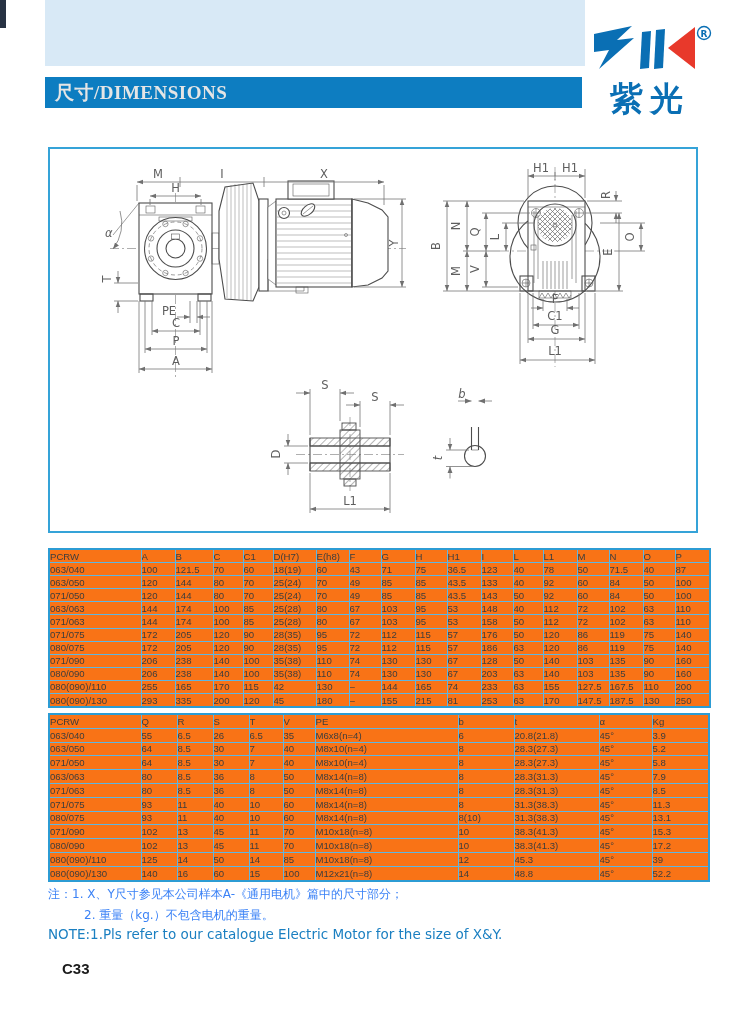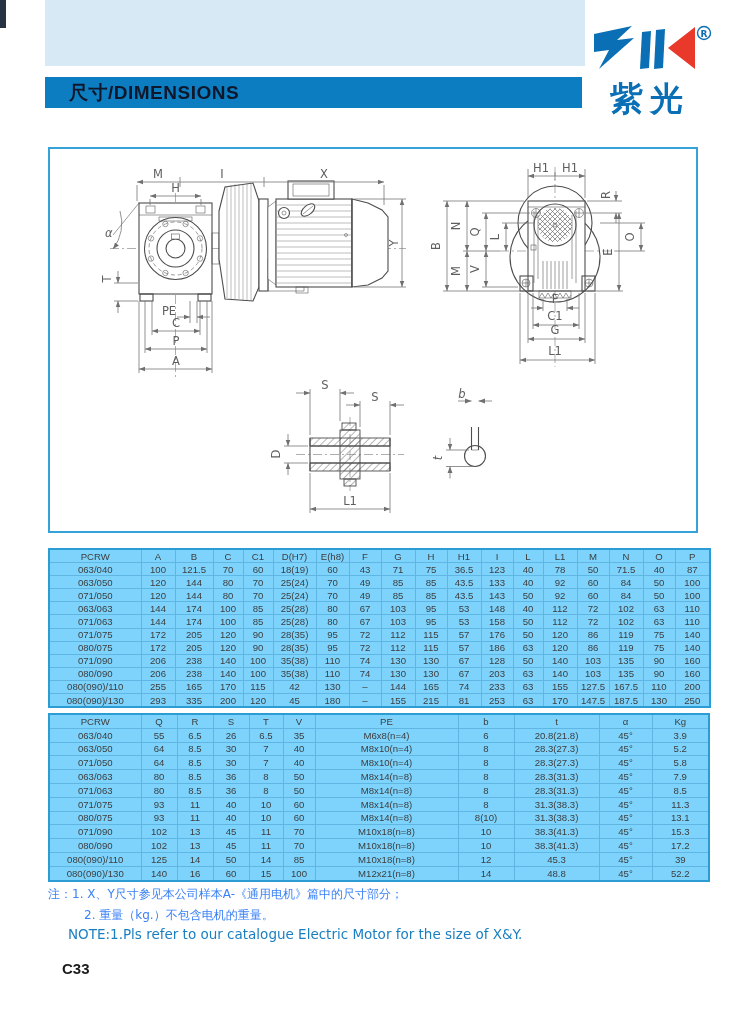--- a/index.html
+++ b/index.html
@@ -4,54 +4,54 @@
 <style>
   html,body{margin:0;padding:0;background:#ffffff;}
   body{width:750px;height:1010px;position:relative;overflow:hidden;
        font-family:"Liberation Sans",sans-serif;}
   .abs{position:absolute;}
   
   .corner-artifact{left:0;top:0;width:6px;height:28px;background:#273243;}
   .light-band{left:45px;top:0;width:540px;height:66px;background:#d8e9f6;}
   .title-band{left:45px;top:77px;width:537px;height:31px;background:#0d7dc1;
               display:flex;align-items:center;}
-  .title-band span{color:#0f172a;font-weight:bold;font-size:19px;letter-spacing:.5px;
-              padding-left:24px;font-family:Liberation Sans, sans-serif;}
+  .title-band span{color:#e5e5e5;font-weight:bold;font-size:19px;letter-spacing:.5px;
+              padding-left:10px;font-family:Liberation Serif, serif;}
   .logo-box{left:592px;top:24px;width:124px;height:96px;}
   
   .section-title{left:48px;top:118px;font-size:17px;font-weight:bold;letter-spacing:.3px;
               font-family:"DejaVu Sans","Liberation Sans",sans-serif;margin-top:44px;}
   .section-title .zh{color:#1a1a1a;}
   .section-title .en{color:#0d7dc1;}
   
   .drawing-frame{left:48px;top:147px;width:646px;height:382px;border:2px solid #35a3d8;background:#fff;}
   svg text{font-family:"DejaVu Sans",sans-serif;font-size:11.5px;fill:#5e5e5e;}
   .ol{stroke:#4d4d4d;stroke-width:1.1;fill:none;}
   .ol2{stroke:#5a5a5a;stroke-width:0.6;fill:none;}
   .fin{stroke:#6e6e6e;stroke-width:0.45;fill:none;}
   .dim{stroke:#777777;stroke-width:0.8;fill:none;}
   .cl{stroke:#8d8d8d;stroke-width:0.7;fill:none;stroke-dasharray:9 3 2 3;}
   .whitefill{fill:#ffffff;}
   .hatchf{fill:url(#h1);stroke:#4d4d4d;stroke-width:0.9;}
   .it{font-style:italic;}
   
   .dims-table{border-collapse:collapse;table-layout:fixed;width:658px;
               font-family:"Liberation Sans",sans-serif;font-size:9.6px;color:#3d3d3d;
-              text-align:center;border:2px solid #2c9cd4;background:#7dd3fc;}
+              text-align:left;border:2px solid #2c9cd4;background:#f97316;}
   .dims-table th,.dims-table td{border:1px solid #5fb6e2;padding:0;font-weight:normal;
               overflow:hidden;white-space:nowrap;}
   #table1{left:48px;top:548px;}
   #table2{left:48px;top:713px;}
   #table1 th,#table1 td{height:12.1px;}
   #table2 th,#table2 td{height:12.8px;}
   
   .notes{left:48px;top:884px;width:650px;font-family:"DejaVu Sans","Liberation Sans",sans-serif;}
   .note-zh{color:#3b82f6;font-size:12px;line-height:21px;}
   .note-zh .indent{margin-left:36px;text-align:center;}
-  .note-en{color:#1a7fc1;font-size:13.5px;line-height:17px;margin-left:20px;}
+  .note-en{color:#1a7fc1;font-size:13.5px;line-height:17px;}
   .note-en .indent{margin-left:46px;}
   .page-number{left:62px;top:960px;font-size:15px;font-weight:bold;color:#1a1a1a;text-align:center;}
 </style>
 </head>
 <body>
 
 <div class="abs corner-artifact"></div>
 <div class="abs light-band"></div>
 <div class="abs title-band">
   <span>尺寸/DIMENSIONS</span>

